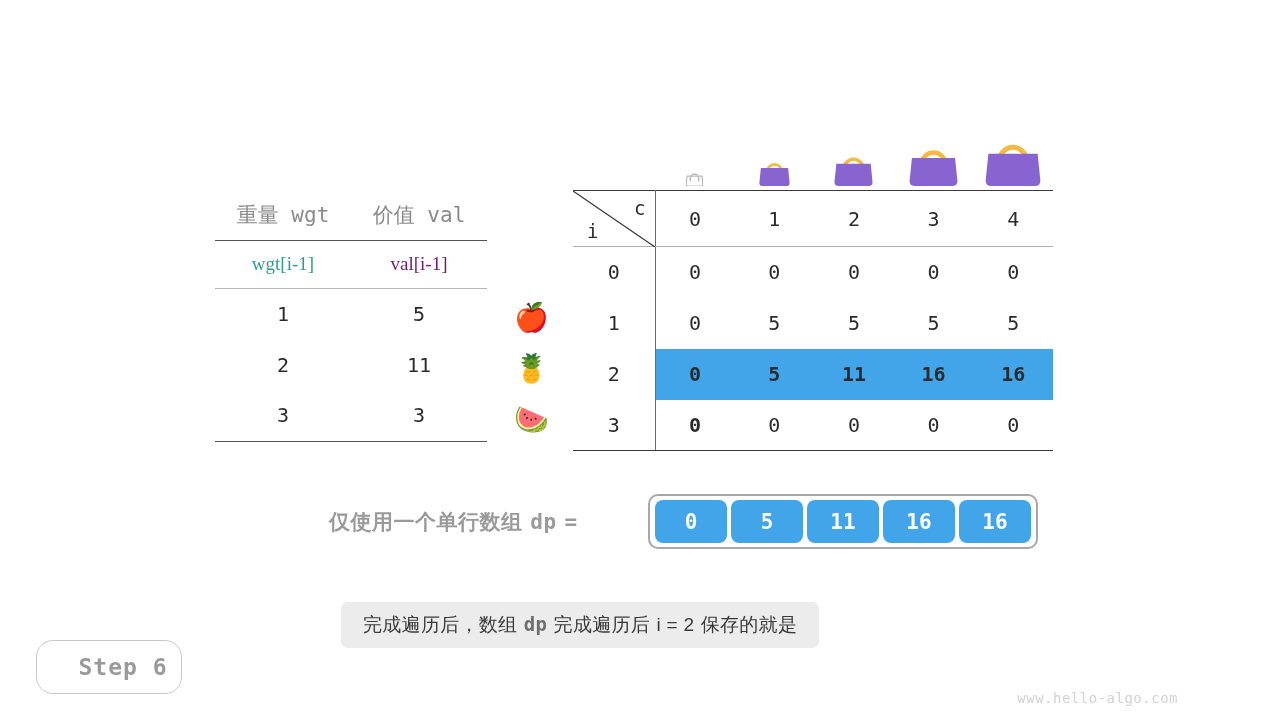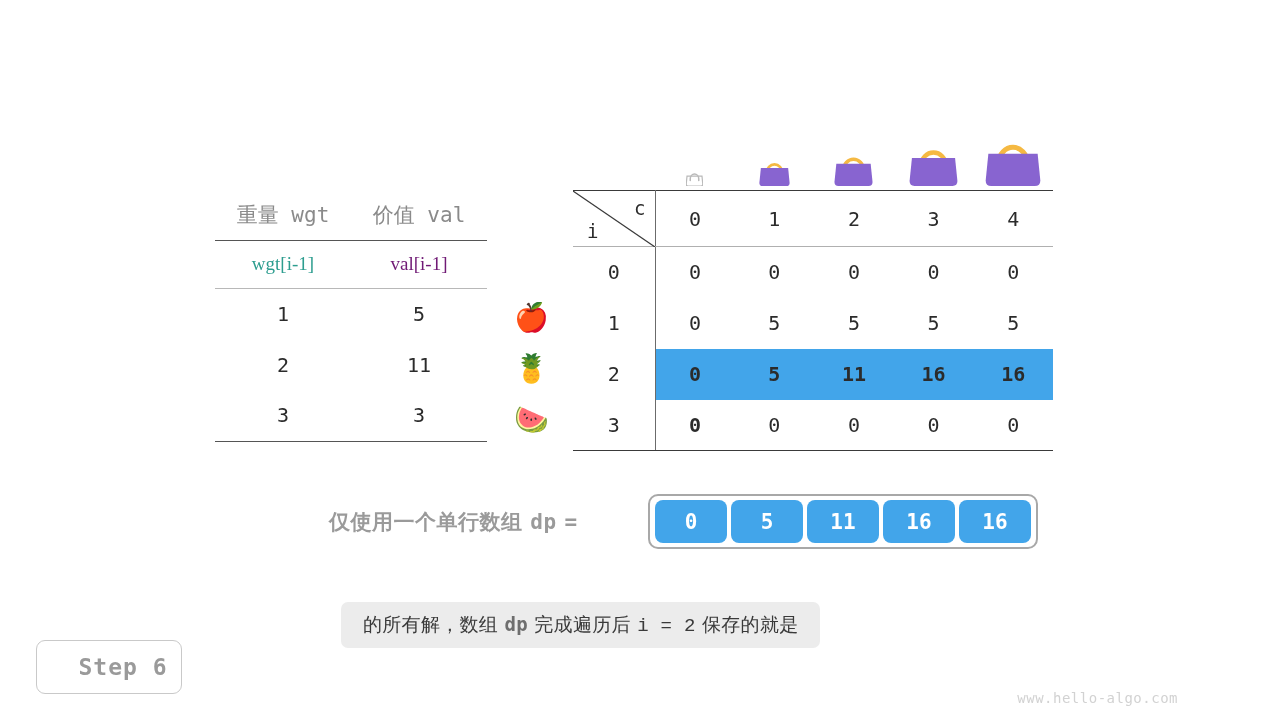--- a/index.html
+++ b/index.html
@@ -216,32 +216,32 @@
     color: #3a3a3a;
     white-space: nowrap;
     letter-spacing: 0.3px;
   }
   #caption .mono-dp {
     font-family: "DejaVu Sans Mono", "Liberation Mono", monospace;
     font-weight: bold;
     color: #6e6e6e;
   }
   #caption .mono {
-    font-family: Liberation Mono, monospace;
+    font-family: Liberation Sans, sans-serif;
   }
 
   
   #step-badge {
     position: absolute;
     left: 36px;
     top: 640px;
     width: 146px;
     height: 54px;
     border: 1.6px solid #c9c9c9;
-    border-radius: 9px;
+    border-radius: 17px;
     display: flex;
     align-items: center;
     justify-content: center;
     font-family: "DejaVu Sans Mono", "Liberation Mono", monospace;
     font-size: 23px;
     font-weight: bold;
     color: #9a9a9a;
     letter-spacing: 1px;
     padding-left: 28px;
   }
@@ -393,21 +393,21 @@
 
   <div id="dp-array-box">
     <div class="dp-chip">0</div>
     <div class="dp-chip">5</div>
     <div class="dp-chip">11</div>
     <div class="dp-chip">16</div>
     <div class="dp-chip">16</div>
   </div>
 
   <div id="caption">
-    <span>的所有解，数组</span>
+    <span>完成遍历后，数组</span>
     <span class="mono-dp">dp</span>
     <span>完成遍历后</span>
     <span class="mono">i = 2</span>
     <span>保存的就是</span>
   </div>
 
   <div id="step-badge">
     <span>Step 6</span>
   </div>
 

